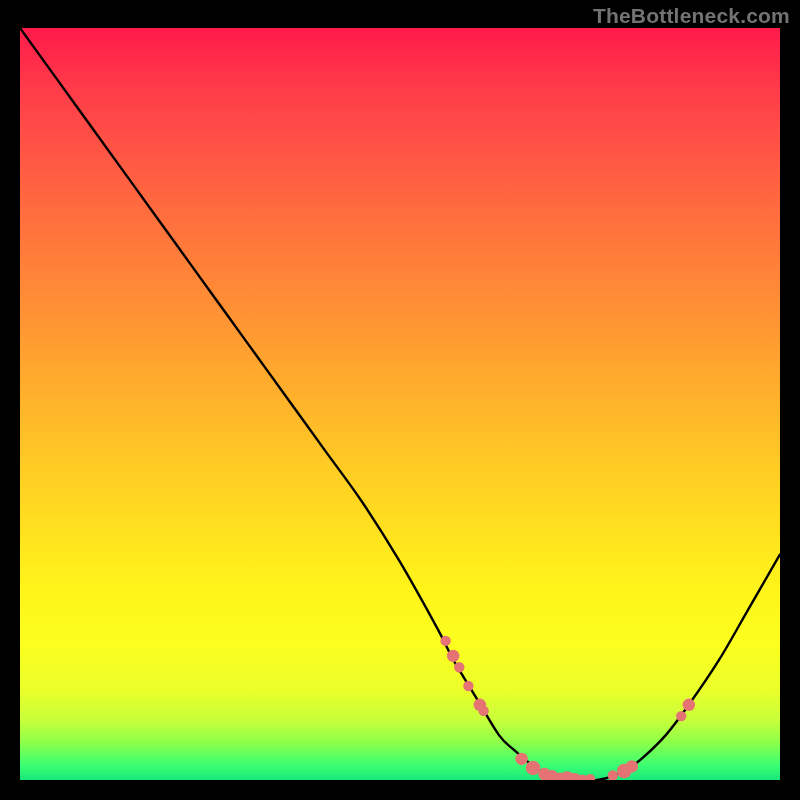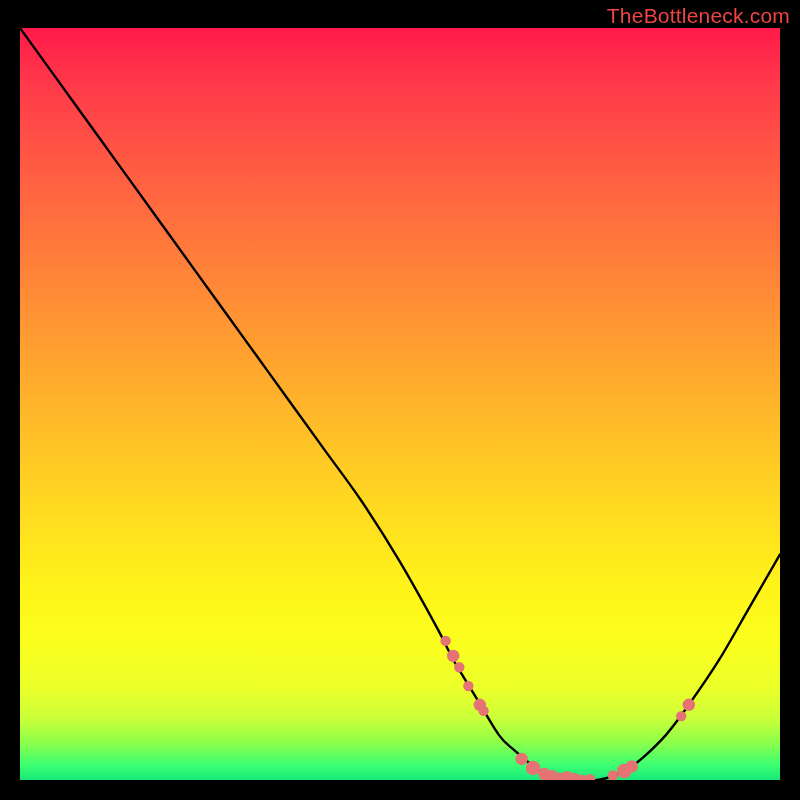--- a/index.html
+++ b/index.html
@@ -14,23 +14,23 @@
   .frame {
     position: relative;
     width: 800px;
     height: 800px;
     background: #000;
   }
   .watermark {
     position: absolute;
     top: 4px;
     right: 10px;
-    color: #ef4444;
+    color: #737373;
     font-size: 21px;
-    font-weight: 400;
+    font-weight: 700;
     letter-spacing: 0.2px;
     z-index: 10;
   }
   .plot-area {
     position: absolute;
     left: 20px;
     top: 28px;
     width: 760px;
     height: 752px;
     

